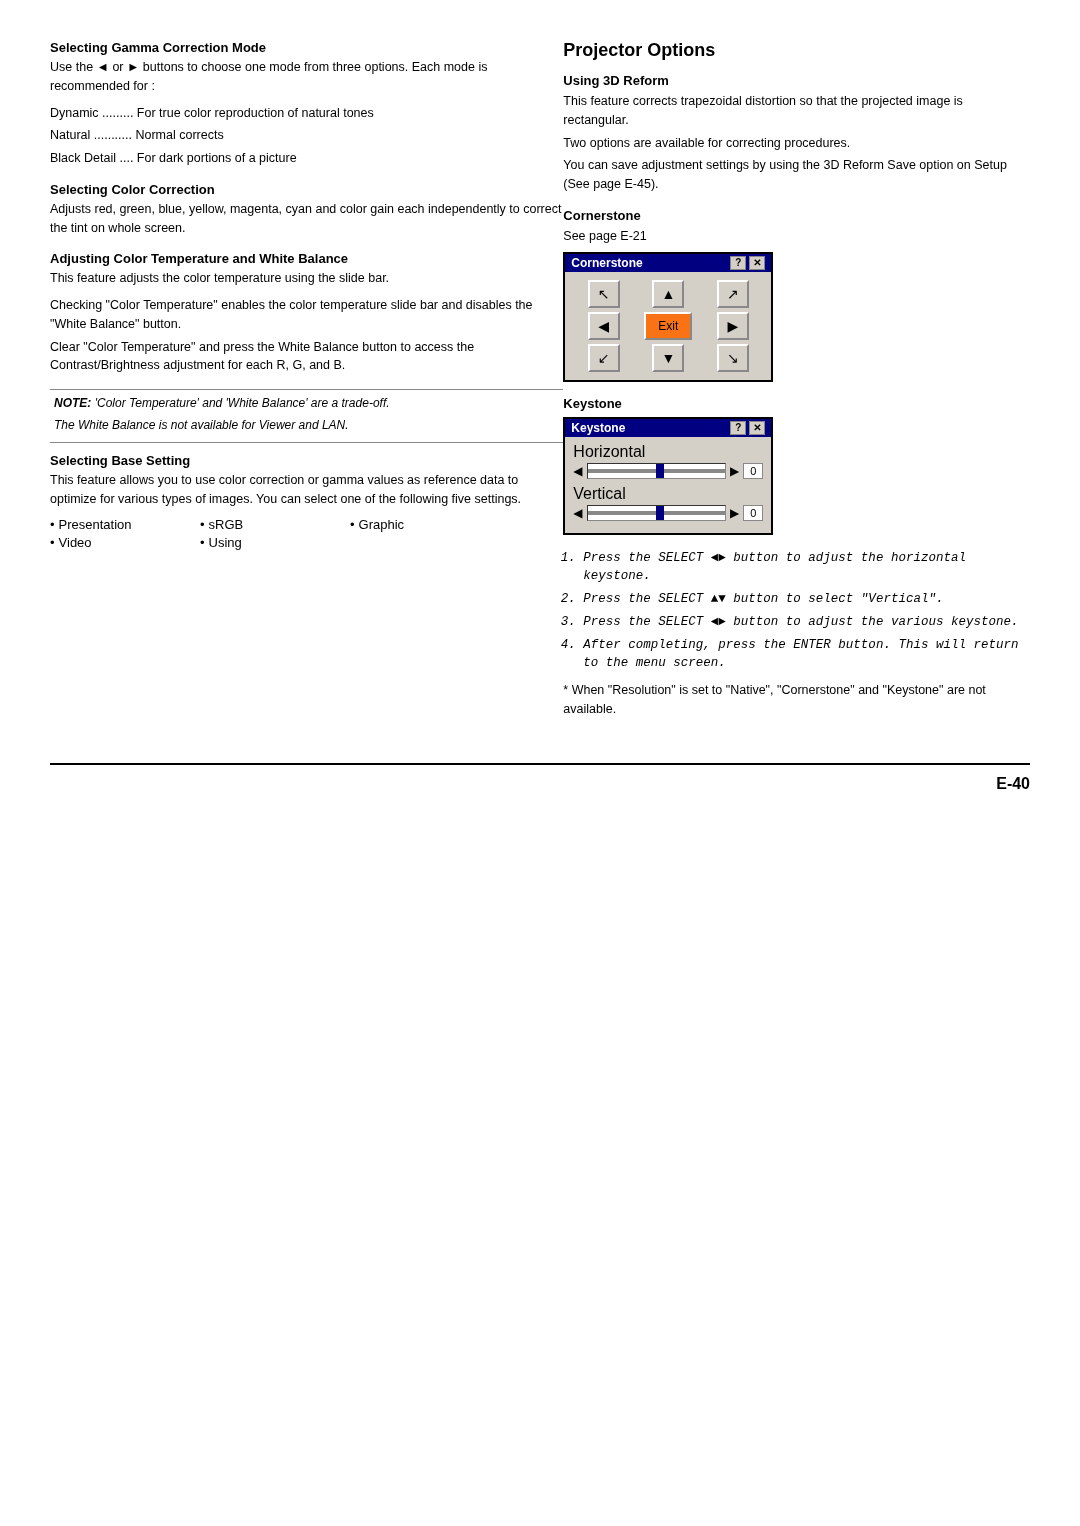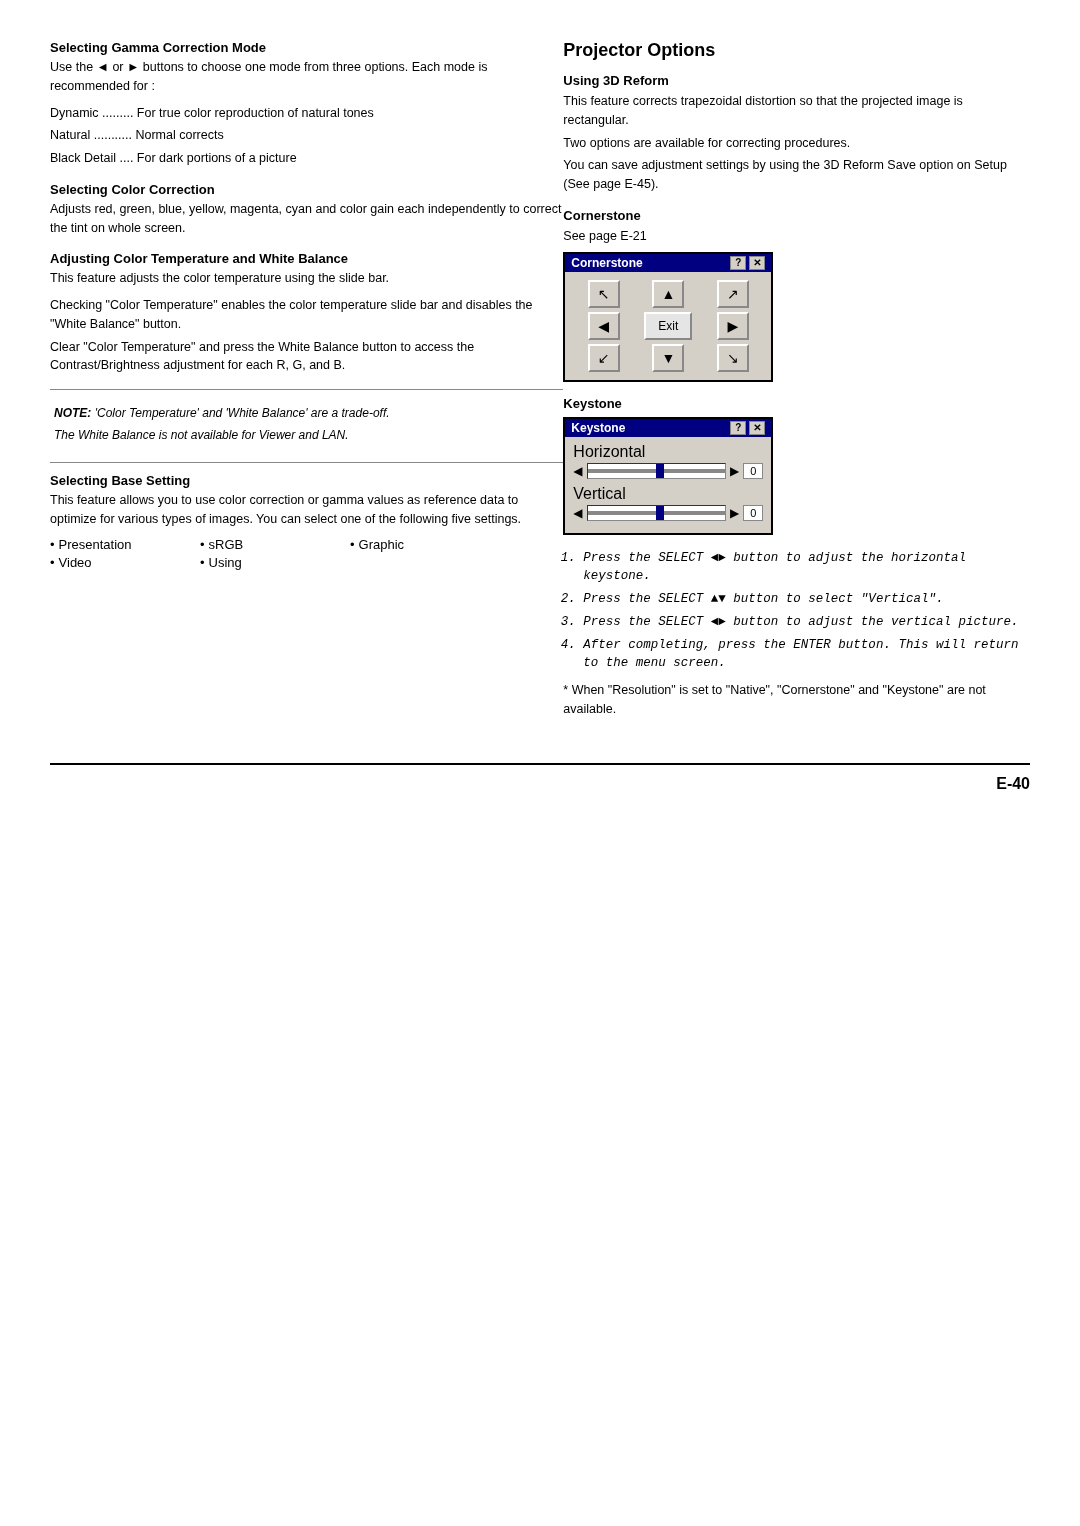--- a/index.html
+++ b/index.html
@@ -35,21 +35,21 @@
       margin-bottom: 14px;
     }
     p {
       font-size: 12.5px;
       line-height: 1.5;
       margin-bottom: 4px;
     }
     .note-box {
       border-top: 1px solid #888;
       border-bottom: 1px solid #888;
-      padding: 14px 4px;
+      padding: 4px 4px;
       margin: 10px 0 10px 0;
     }
     .note-box p {
       font-style: italic;
       font-size: 12px;
     }
     .bullet-item {
       display: flex;
       align-items: flex-start;
       gap: 4px;
@@ -114,21 +114,21 @@
       border-color: #fff #888 #888 #fff;
       width: 32px;
       height: 28px;
       display: flex;
       align-items: center;
       justify-content: center;
       font-size: 14px;
       cursor: pointer;
     }
     .dialog-exit-btn {
-      background: #e5e5e5;
+      background: #f97316;
       border: 2px solid;
       border-color: #fff #888 #888 #fff;
       width: 48px;
       height: 28px;
       display: flex;
       align-items: center;
       justify-content: center;
       font-size: 12px;
       cursor: pointer;
     }
@@ -359,21 +359,21 @@
               <div class="keystone-value">0</div>
             </div>
           </div>
         </div>
       </div>
 
       <div class="numbered-list">
         <ol>
           <li><em>Press the SELECT ◄► button to adjust the horizontal keystone.</em></li>
           <li><em>Press the SELECT ▲▼ button to select "Vertical".</em></li>
-          <li><em>Press the SELECT ◄► button to adjust the vertical picture.</em></li>
+          <li><em>Press the SELECT ◄► button to adjust the various keystone.</em></li>
           <li><em>After completing, press the ENTER button. This will return to the menu screen.</em></li>
         </ol>
       </div>
 
       <div class="footnote">
         <p>* When "Resolution" is set to "Native", "Cornerstone" and "Keystone" are not available.</p>
       </div>
 
     </div>
 

